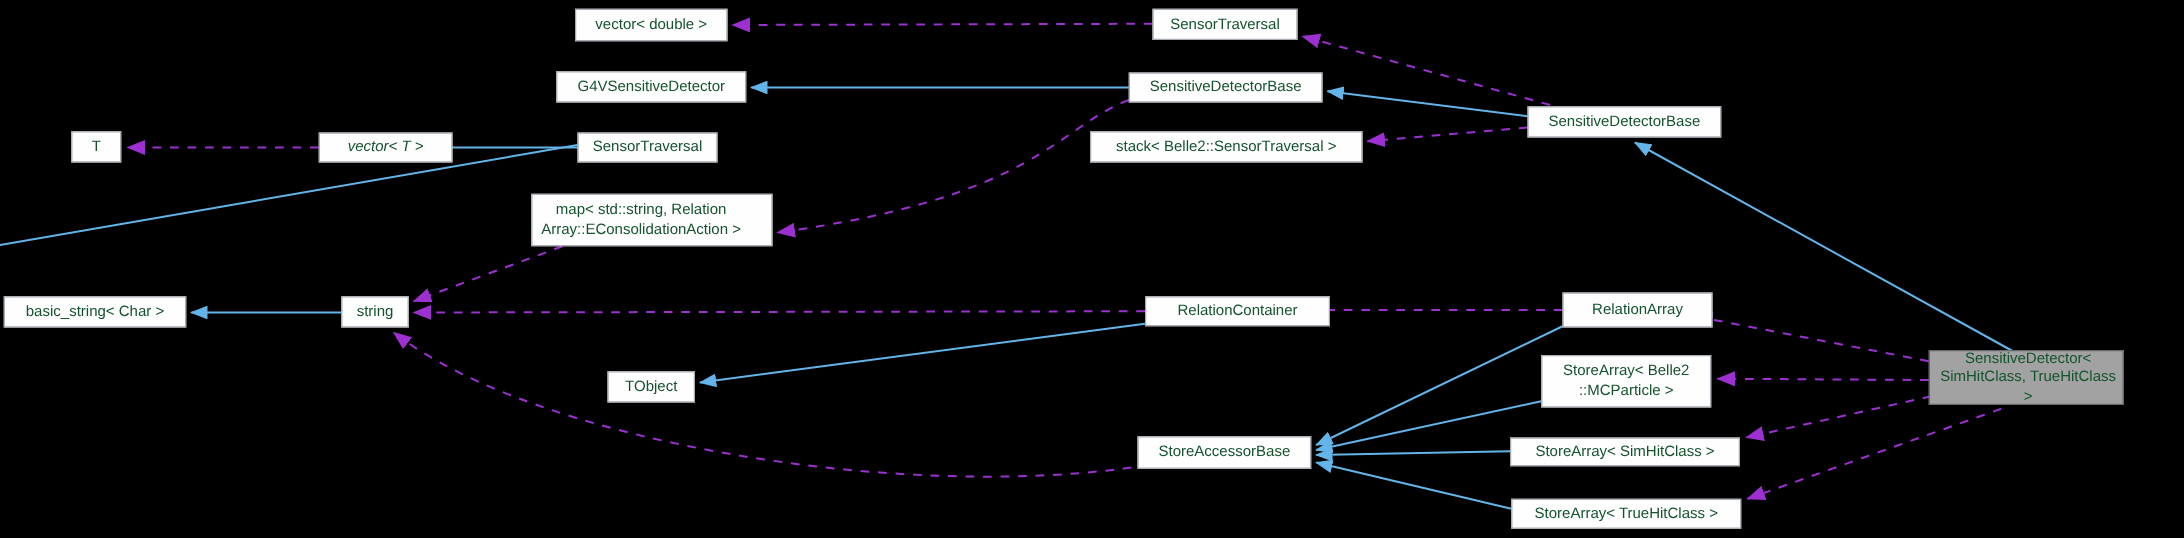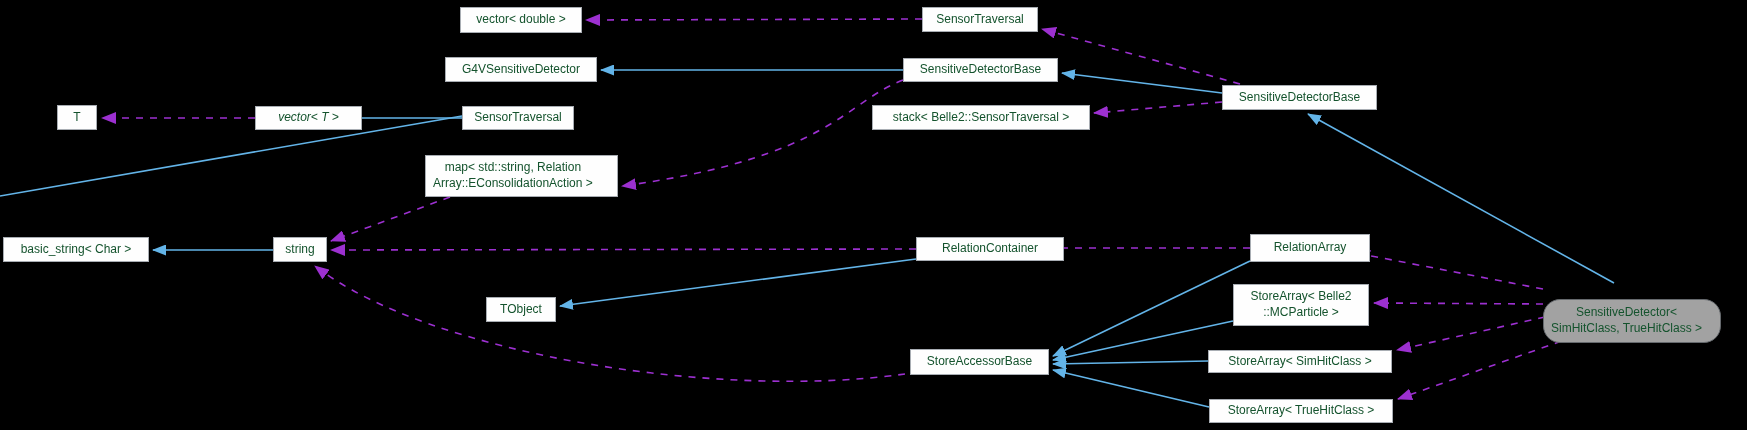--- a/index.html
+++ b/index.html
@@ -91,16 +91,16 @@
   <div class="node" style="left:3px;top:237px;width:146px;height:25px;">basic_string&lt; Char &gt;</div>
   <div class="node" style="left:273px;top:237px;width:54px;height:25px;">string</div>
   <div class="node" style="left:916px;top:237px;width:148px;height:24px;">RelationContainer</div>
   <div class="node" style="left:1250px;top:234px;width:120px;height:28px;">RelationArray</div>
   <div class="node" style="left:486px;top:297px;width:70px;height:25px;">TObject</div>
   <div class="node" style="left:1233px;top:284px;width:136px;height:42px;">StoreArray&lt; Belle2
 ::MCParticle &gt;</div>
   <div class="node" style="left:910px;top:349px;width:139px;height:26px;">StoreAccessorBase</div>
   <div class="node" style="left:1208px;top:350px;width:184px;height:23px;">StoreArray&lt; SimHitClass &gt;</div>
   <div class="node" style="left:1209px;top:399px;width:184px;height:24px;">StoreArray&lt; TrueHitClass &gt;</div>
-  <div class="node focal left" style="left:1543px;top:299px;width:178px;height:44px;border-radius:17px;">SensitiveDetector&lt;
+  <div class="node focal left" style="left:1543px;top:280px;width:156px;height:44px;">SensitiveDetector&lt;
 SimHitClass, TrueHitClass &gt;</div>
 
 </div>
 
 </body></html>

